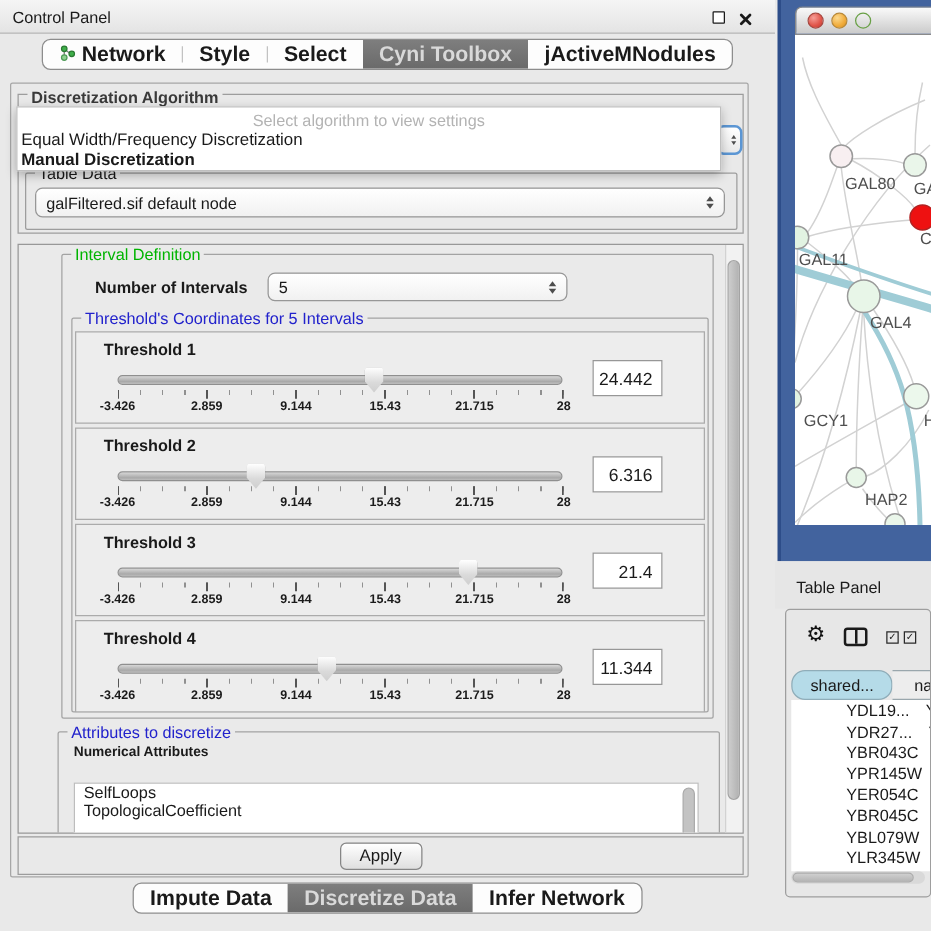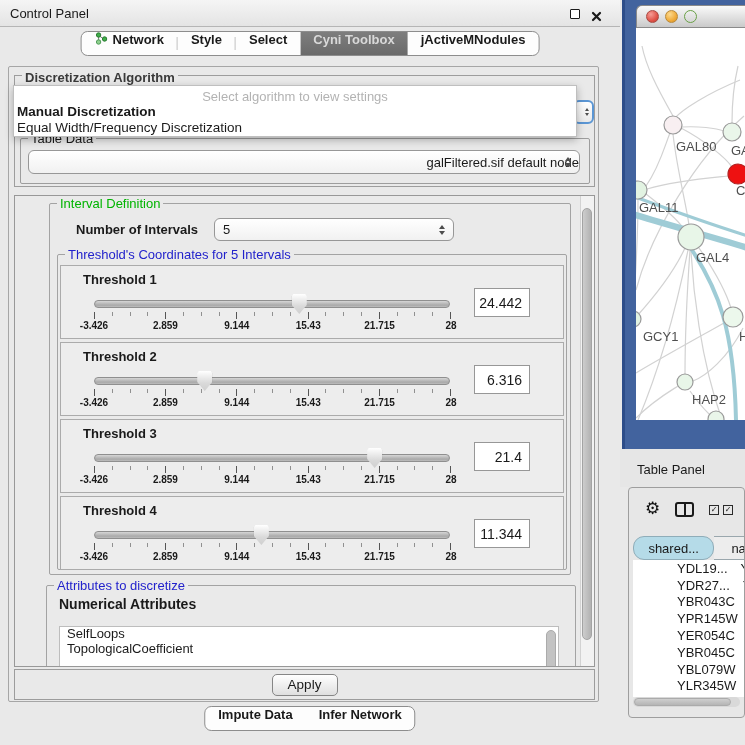--- a/index.html
+++ b/index.html
@@ -7,36 +7,36 @@
   body{position:relative;background:#e9e9e9;font-family:"Liberation Sans",sans-serif;overflow:hidden;color:#1a1a1a;}
 
   
   #cp{position:absolute;left:0;top:0;width:620px;height:745px;}
   .cp-titlebar{position:absolute;left:0;top:0;width:620px;height:27px;background:linear-gradient(#f5f5f5,#e4e4e4);border-bottom:1px solid #b5b5b5;}
   .cp-title{position:absolute;left:10px;top:6px;font-size:13px;}
   .float-btn{position:absolute;left:570px;top:9px;width:10px;height:10px;border:1.5px solid #1a1a1a;border-radius:1px;background:#fff;}
   .close-btn{position:absolute;left:591px;top:8px;width:11px;height:11px;}
 
   .tabbar{position:absolute;display:flex;align-items:stretch;height:25px;background:#fdfdfd;border:1px solid #8d8d8d;border-radius:7px;overflow:hidden;}
-  .tab{display:flex;gap:5px;padding:0 13px;font-size:13px;font-weight:bold;white-space:nowrap;}
+  .tab{display:flex;align-items:center;gap:5px;padding:0 13px;font-size:17px;font-weight:bold;white-space:nowrap;}
   .tab.selected{background:linear-gradient(#7e7e7e,#6a6a6a);color:#d9d9d9;}
   .tabsep{width:1px;background:#c2c2c2;margin:5px 0;}
   #top-tabs{left:50%;top:31px;transform:translateX(-50%);}
   #bottom-tabs{left:50%;top:706px;transform:translateX(-50%);}
 
   .outer-panel{position:absolute;left:8px;top:66px;width:591px;height:636px;border:1px solid #a6a6a6;border-radius:2px;background:#e9e9e9;}
 
   
   .algo-box{position:absolute;left:5px;top:8px;width:581px;height:112px;border:1px solid #9d9d9d;background:#e9e9e9;}
   .algo-title{position:absolute;left:7px;top:-6px;background:#e9e9e9;padding:0 3px;font-size:13px;font-weight:bold;color:#3a3a3a;}
   .focus-combo{position:absolute;left:558px;top:24px;width:21px;height:24px;border:2px solid #5b96d4;border-radius:6px;background:linear-gradient(#ffffff,#e9e9e9);z-index:5;}
   .td-group{position:absolute;left:5px;top:62px;width:570px;height:46px;border:1px solid #9d9d9d;border-radius:2px;}
   .group-legend{position:absolute;left:7px;top:-8px;background:#e9e9e9;padding:0 3px;font-size:13px;}
   .combo{position:relative;background:linear-gradient(#ffffff,#f1f1f1);border:1px solid #979797;border-radius:6px;font-size:13px;display:flex;align-items:center;padding-left:8px;}
-  .td-combo{position:absolute;left:7px;top:11px;width:552px;height:24px;justify-content:flex-end;}
+  .td-combo{position:absolute;left:7px;top:11px;width:552px;height:24px;}
   .updown{position:absolute;right:8px;top:50%;transform:translateY(-50%);display:flex;flex-direction:column;gap:2px;align-items:center;}
   .updown .u{width:0;height:0;border-left:3.5px solid transparent;border-right:3.5px solid transparent;border-bottom:4.5px solid #4d4d4d;}
   .updown .d{width:0;height:0;border-left:3.5px solid transparent;border-right:3.5px solid transparent;border-top:4.5px solid #4d4d4d;}
   .updown.mini{right:3px;}
   .updown.mini .u{border-left-width:2.5px;border-right-width:2.5px;border-bottom-width:3.5px;}
   .updown.mini .d{border-left-width:2.5px;border-right-width:2.5px;border-top-width:3.5px;}
 
   
   .popup{position:absolute;left:13px;top:85px;width:564px;height:52px;background:#fff;border:1px solid #bfbfbf;box-shadow:0 3px 8px rgba(0,0,0,.28);z-index:50;}
   .popup-placeholder{height:18px;text-align:center;color:#b3b3b3;font-size:13px;padding-top:3px;}
@@ -62,21 +62,21 @@
   .track{position:absolute;left:33px;top:34px;width:356px;height:8px;border-radius:4px;border:1px solid #8f8f8f;background:linear-gradient(#d6d6d6,#a9a9a9 70%,#bdbdbd);}
   .thumb{position:absolute;top:-7px;width:15px;height:20px;background:linear-gradient(#ffffff,#dadada 60%,#cfcfcf);clip-path:polygon(10% 0,90% 0,100% 12%,100% 55%,50% 100%,0 55%,0 12%);filter:drop-shadow(0 0 1px #7d7d7d);}
   .ticks{position:absolute;left:33px;top:46px;width:357px;height:7px;}
   .ticks::before{content:'';position:absolute;left:0;top:0;width:100%;height:4px;background:repeating-linear-gradient(90deg,#909090 0 1px,transparent 1px 17.8px);}
   .ticks::after{content:'';position:absolute;left:0;top:0;width:100%;height:7px;background:repeating-linear-gradient(90deg,#555 0 1px,transparent 1px 71.2px);}
   .scale{position:absolute;left:33px;top:54px;width:357px;height:12px;}
   .scale span{position:absolute;transform:translateX(-50%);font-size:10px;font-weight:bold;white-space:nowrap;}
   .tvalue{position:absolute;left:413px;top:22px;width:56px;height:29px;background:#fff;border:1px solid #979797;font-size:14px;text-align:right;padding:6px 7px 0 0;}
 
   #attr-group{left:31px;top:389px;width:530px;height:115px;}
-  .attr-subtitle{position:absolute;left:12px;top:10px;font-size:14px;font-weight:bold;}
+  .attr-subtitle{position:absolute;left:12px;top:10px;font-size:11px;font-weight:bold;}
   .attr-list{position:absolute;left:12px;top:28px;width:500px;height:85px;background:#fff;border:1px solid #bdbdbd;overflow:hidden;margin-top:12px;}
   .attr-item{font-size:13px;padding-left:7px;height:14.6px;line-height:14.6px;}
   .attr-vthumb{position:absolute;right:2px;top:3px;width:10px;height:50px;border-radius:5px;background:#c3c3c3;border:1px solid #ababab;}
 
   .apply-row{position:absolute;left:5px;top:602px;width:581px;height:31px;border:1px solid #9c9c9c;background:#e9e9e9;}
   .apply-btn{position:absolute;left:50%;top:4px;transform:translateX(-50%);width:66px;height:22px;border:1px solid #868686;border-radius:5px;background:linear-gradient(#ffffff,#dfdfdf);font-size:13.5px;text-align:center;line-height:20px;}
 
   
   #net-frame{position:absolute;left:622px;top:0;width:123px;height:449px;background:linear-gradient(90deg,#2d4d89 0 3px,#42639e 3px);}
   #net-titlebar{position:absolute;left:14px;top:5px;width:109px;height:23px;background:linear-gradient(#fafafa,#cacaca);border:1px solid #8a8a8a;border-right:none;border-top-left-radius:6px;display:flex;align-items:center;gap:6px;padding-left:9px;}
@@ -278,29 +278,32 @@
 
     <div class="apply-row">
       <div class="apply-btn">Apply</div>
     </div>
   </div>
 
   <div class="tabbar" id="bottom-tabs">
     <span class="tab">
         <span>Impute Data</span>
       </span>
+    <span class="tab selected">
+        <span>Discretize Data</span>
+      </span>
     <span class="tab">
         <span>Infer Network</span>
       </span>
   </div>
 
   <div class="popup">
     <div class="popup-placeholder">Select algorithm to view settings</div>
+    <div class="popup-item">Equal Width/Frequency Discretization</div>
     <div class="popup-item bold">Manual Discretization</div>
-    <div class="popup-item">Equal Width/Frequency Discretization</div>
   </div>
 </div>
 
 <div id="net-frame">
   <div id="net-titlebar">
     <span class="light red"></span>
     <span class="light yellow"></span>
     <span class="light green"></span>
   </div>
   <div id="net-canvas">

